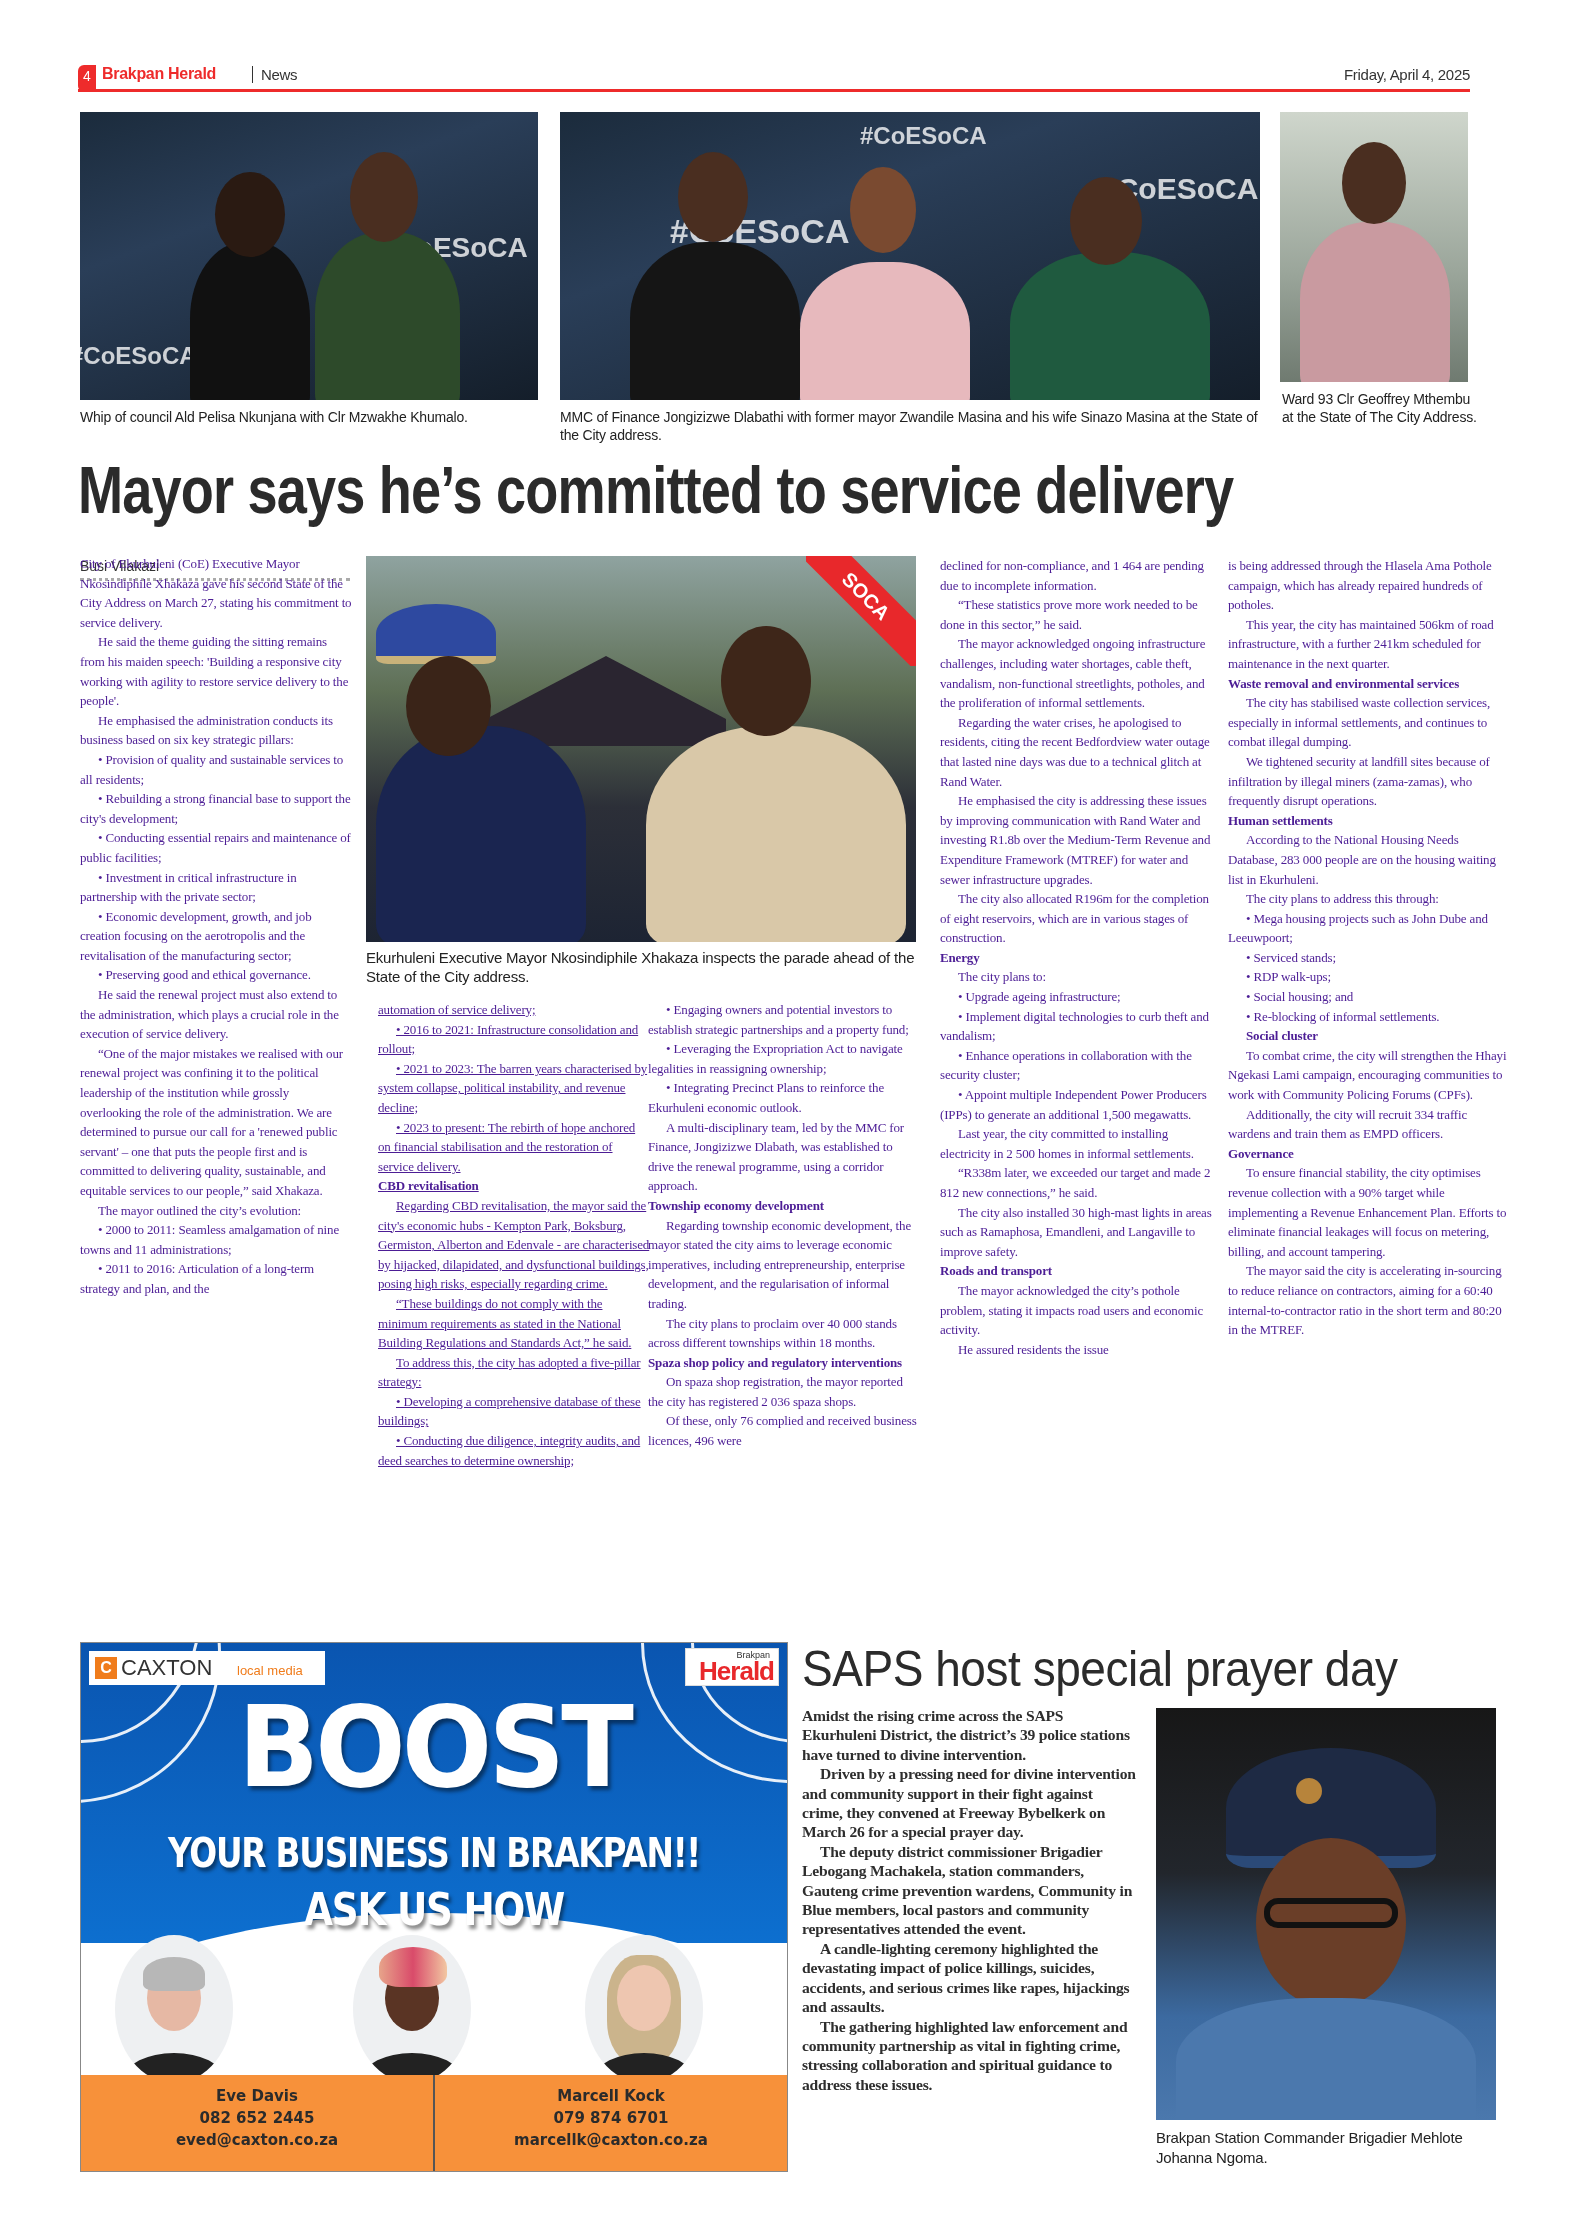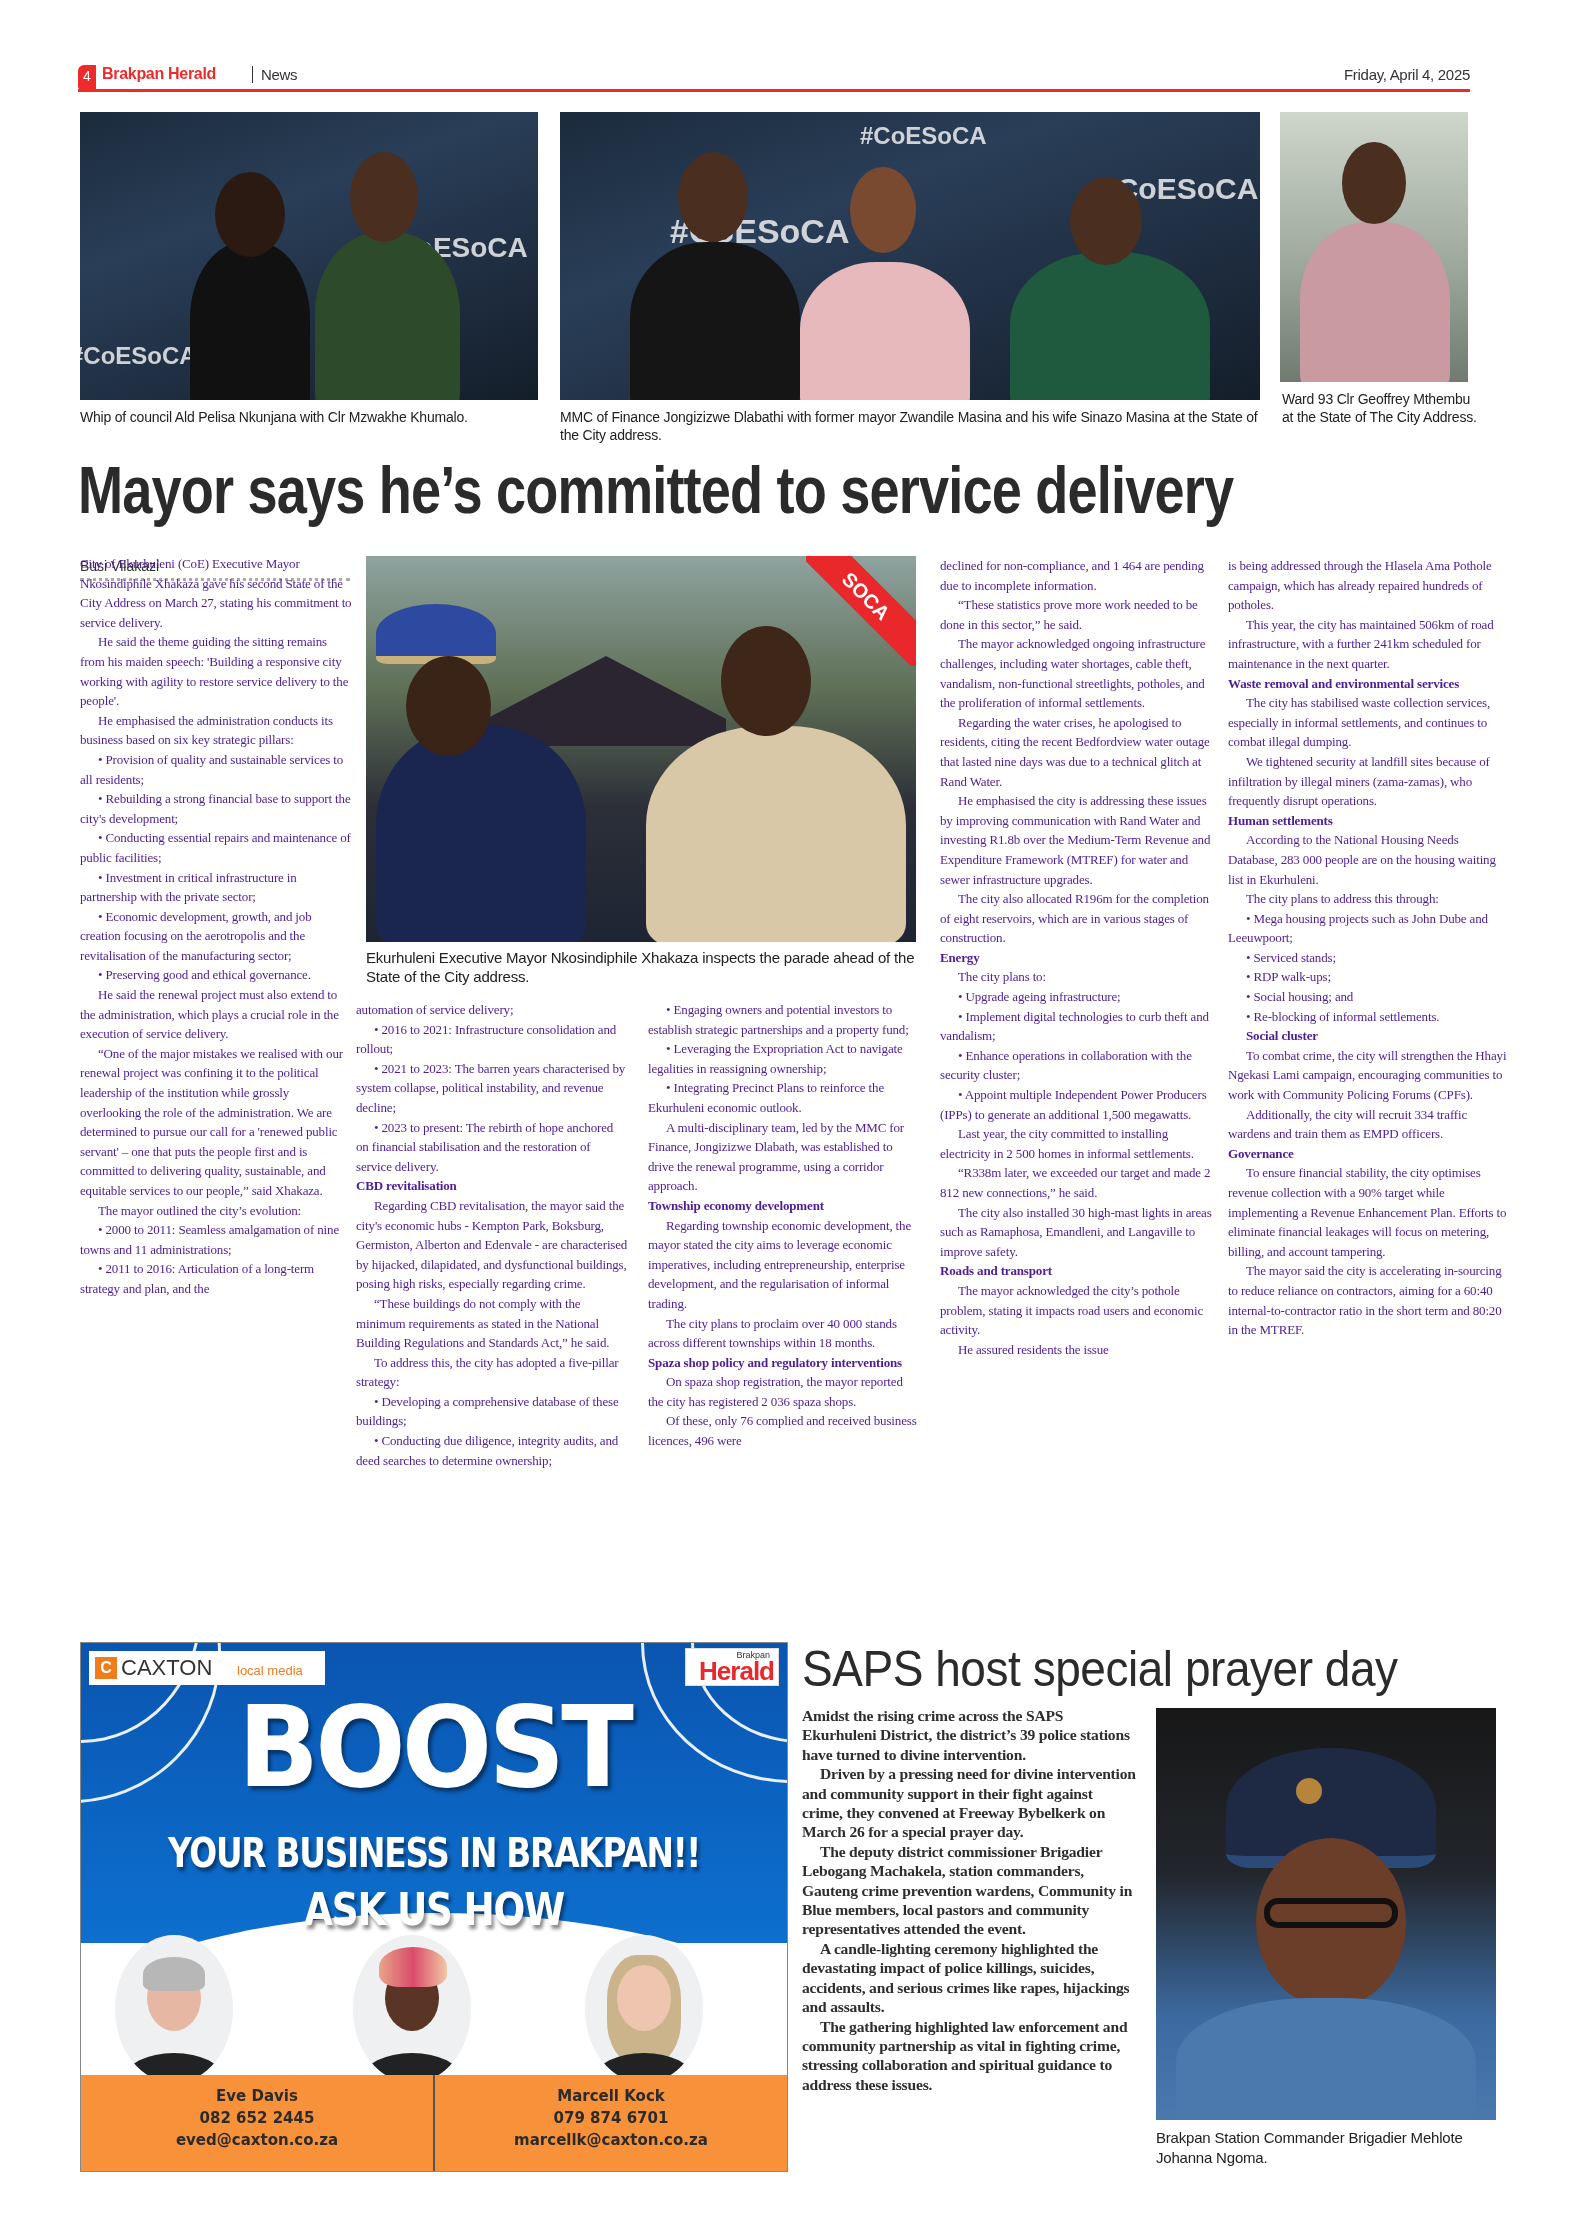--- a/index.html
+++ b/index.html
@@ -134,21 +134,21 @@
   <div style="position:absolute; left:10px; top:48px; width:120px; height:60px; background:#2e49a0; border-radius:50% 50% 10% 10%; border-bottom:8px solid #c9b27a;"></div>
   <div class="head" style="left:40px; top:100px; width:85px; height:100px; background:#3a2418;"></div>
   <div class="person" style="left:280px; top:170px; width:260px; height:220px; background:#d9c8a8;"></div>
   <div class="head" style="left:355px; top:70px; width:90px; height:110px; background:#3e2619;"></div>
   <div class="soca-ribbon">
     <div class="band">SOCA</div>
   </div>
 </div>
 <div class="caption" style="left:366px; top:948px; width:550px; font-size:15px; line-height:19px;">Ekurhuleni Executive Mayor Nkosindiphile Xhakaza inspects the parade ahead of the State of the City address.</div>
 
-<div class="col" style="left:356px; top:1000px; width:272px;">
+<div class="col" style="left:378px; top:1000px; width:272px;text-decoration:underline;">
   <p class="noind">automation of service delivery;</p>
   <p class="bul">• 2016 to 2021: Infrastructure consolidation and rollout;</p>
   <p class="bul">• 2021 to 2023: The barren years characterised by system collapse, political instability, and revenue decline;</p>
   <p class="bul">• 2023 to present: The rebirth of hope anchored on financial stabilisation and the restoration of service delivery.</p>
   <p class="sub">CBD revitalisation</p>
   <p>Regarding CBD revitalisation, the mayor said the city's economic hubs - Kempton Park, Boksburg, Germiston, Alberton and Edenvale - are characterised by hijacked, dilapidated, and dysfunctional buildings, posing high risks, especially regarding crime.</p>
   <p>“These buildings do not comply with the minimum requirements as stated in the National Building Regulations and Standards Act,” he said.</p>
   <p>To address this, the city has adopted a five-pillar strategy:</p>
   <p class="bul">• Developing a comprehensive database of these buildings;</p>
   <p class="bul">• Conducting due diligence, integrity audits, and deed searches to determine ownership;</p>

